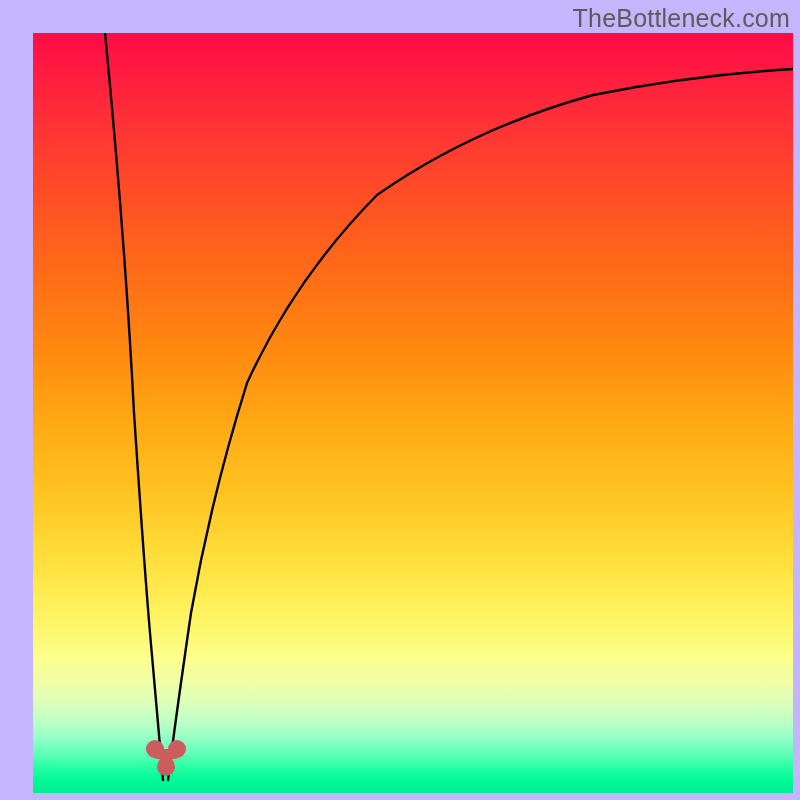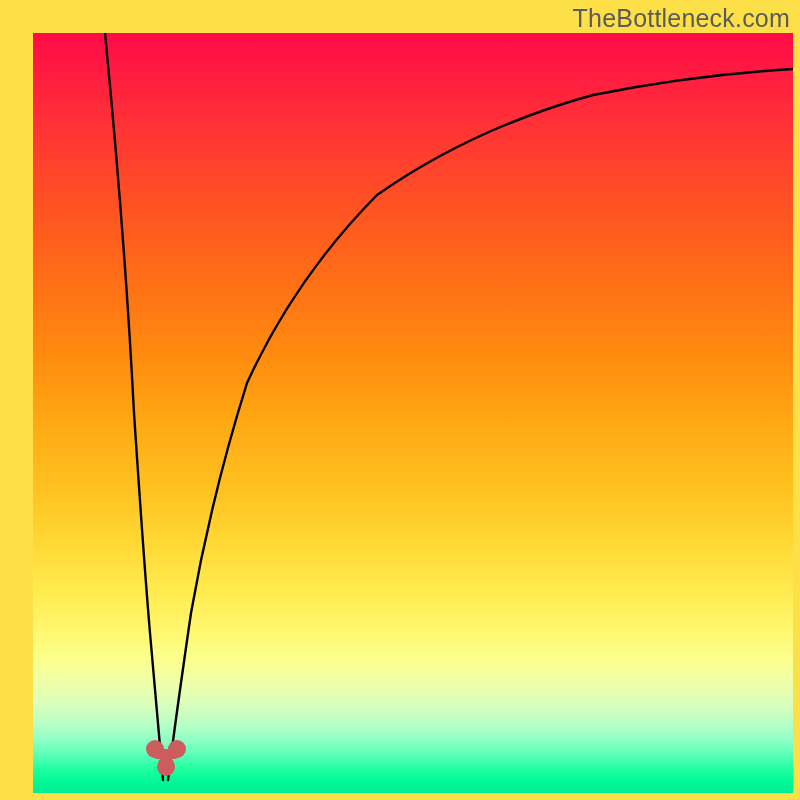--- a/index.html
+++ b/index.html
@@ -10,21 +10,21 @@
     overflow: hidden;
     background: #fff;
     font-family: Arial, Helvetica, sans-serif;
   }
   .frame {
     position: absolute;
     left: 0;
     top: 0;
     width: 800px;
     height: 800px;
-    background: #fde047;
+    background: #c4b5fd;
   }
   .watermark {
     position: absolute;
     top: 4px;
     right: 10px;
     color: #5b5b5b;
     font-size: 25px;
     font-weight: 400;
     letter-spacing: 0.2px;
     z-index: 50;

